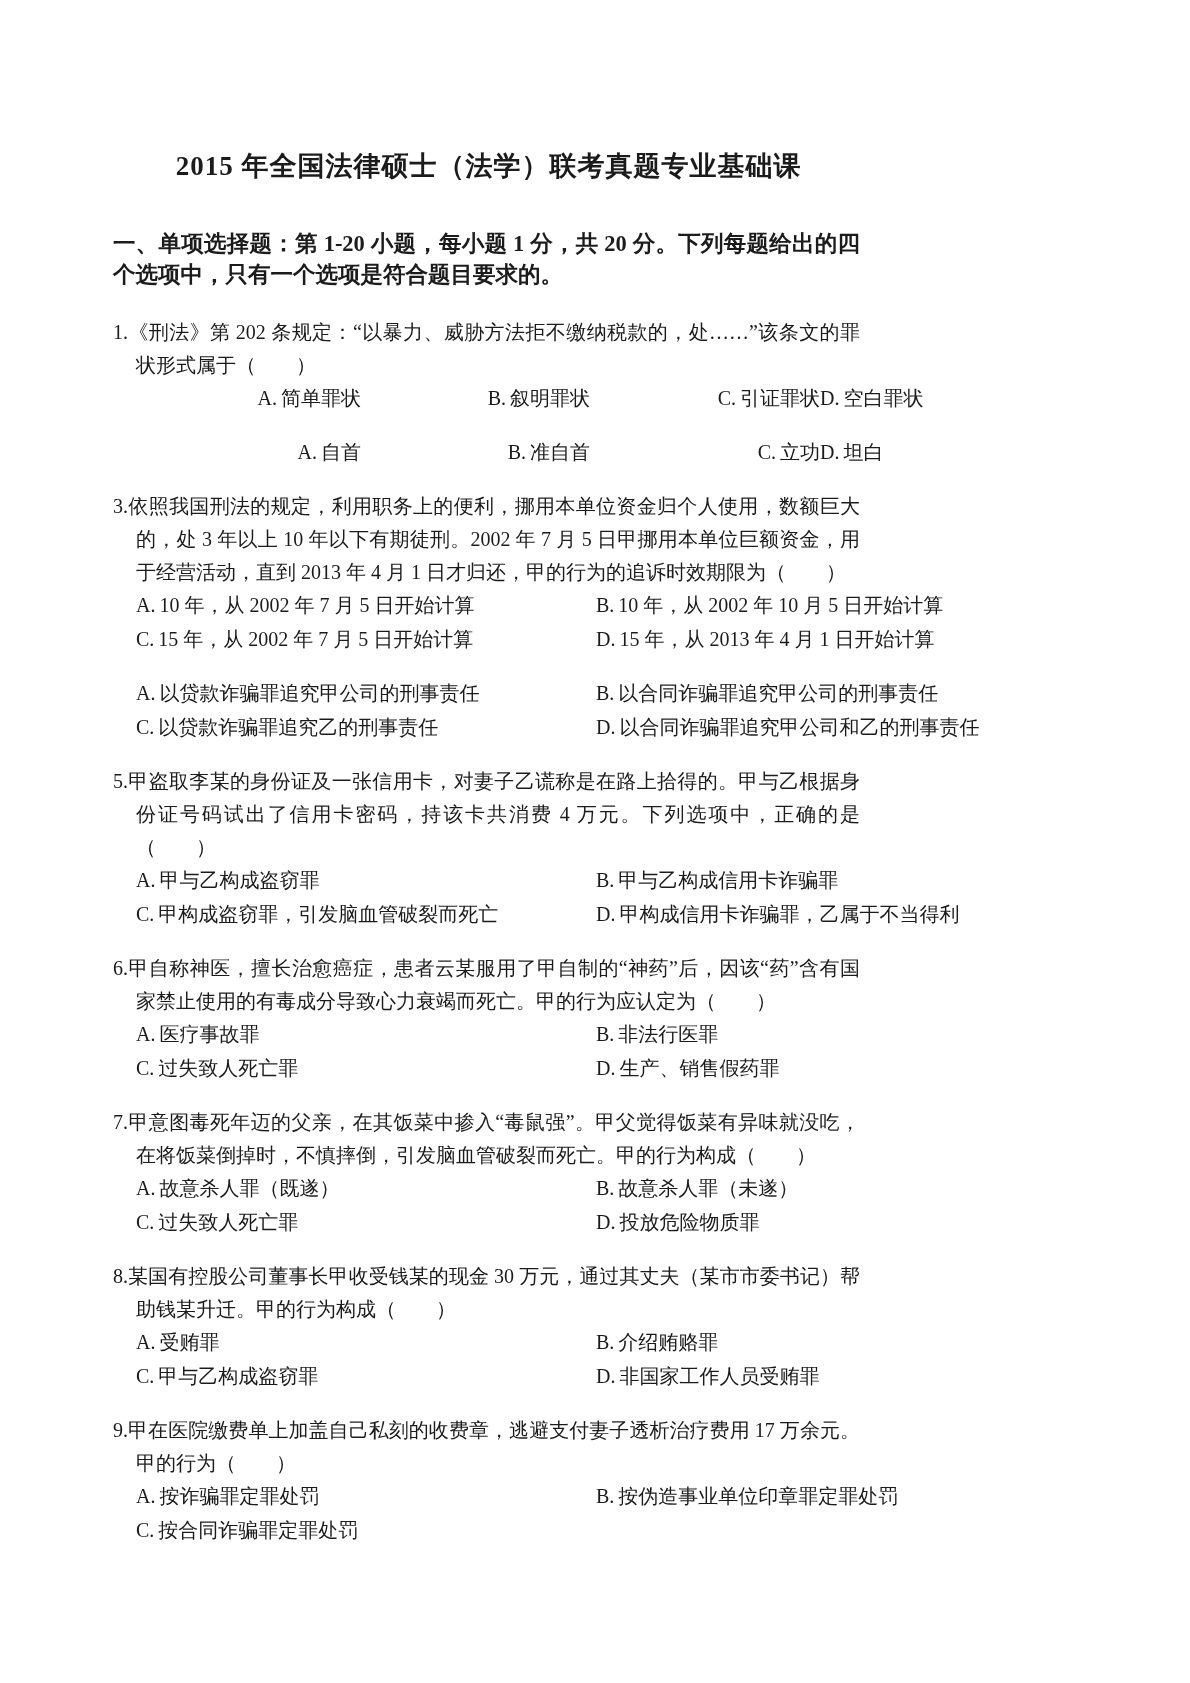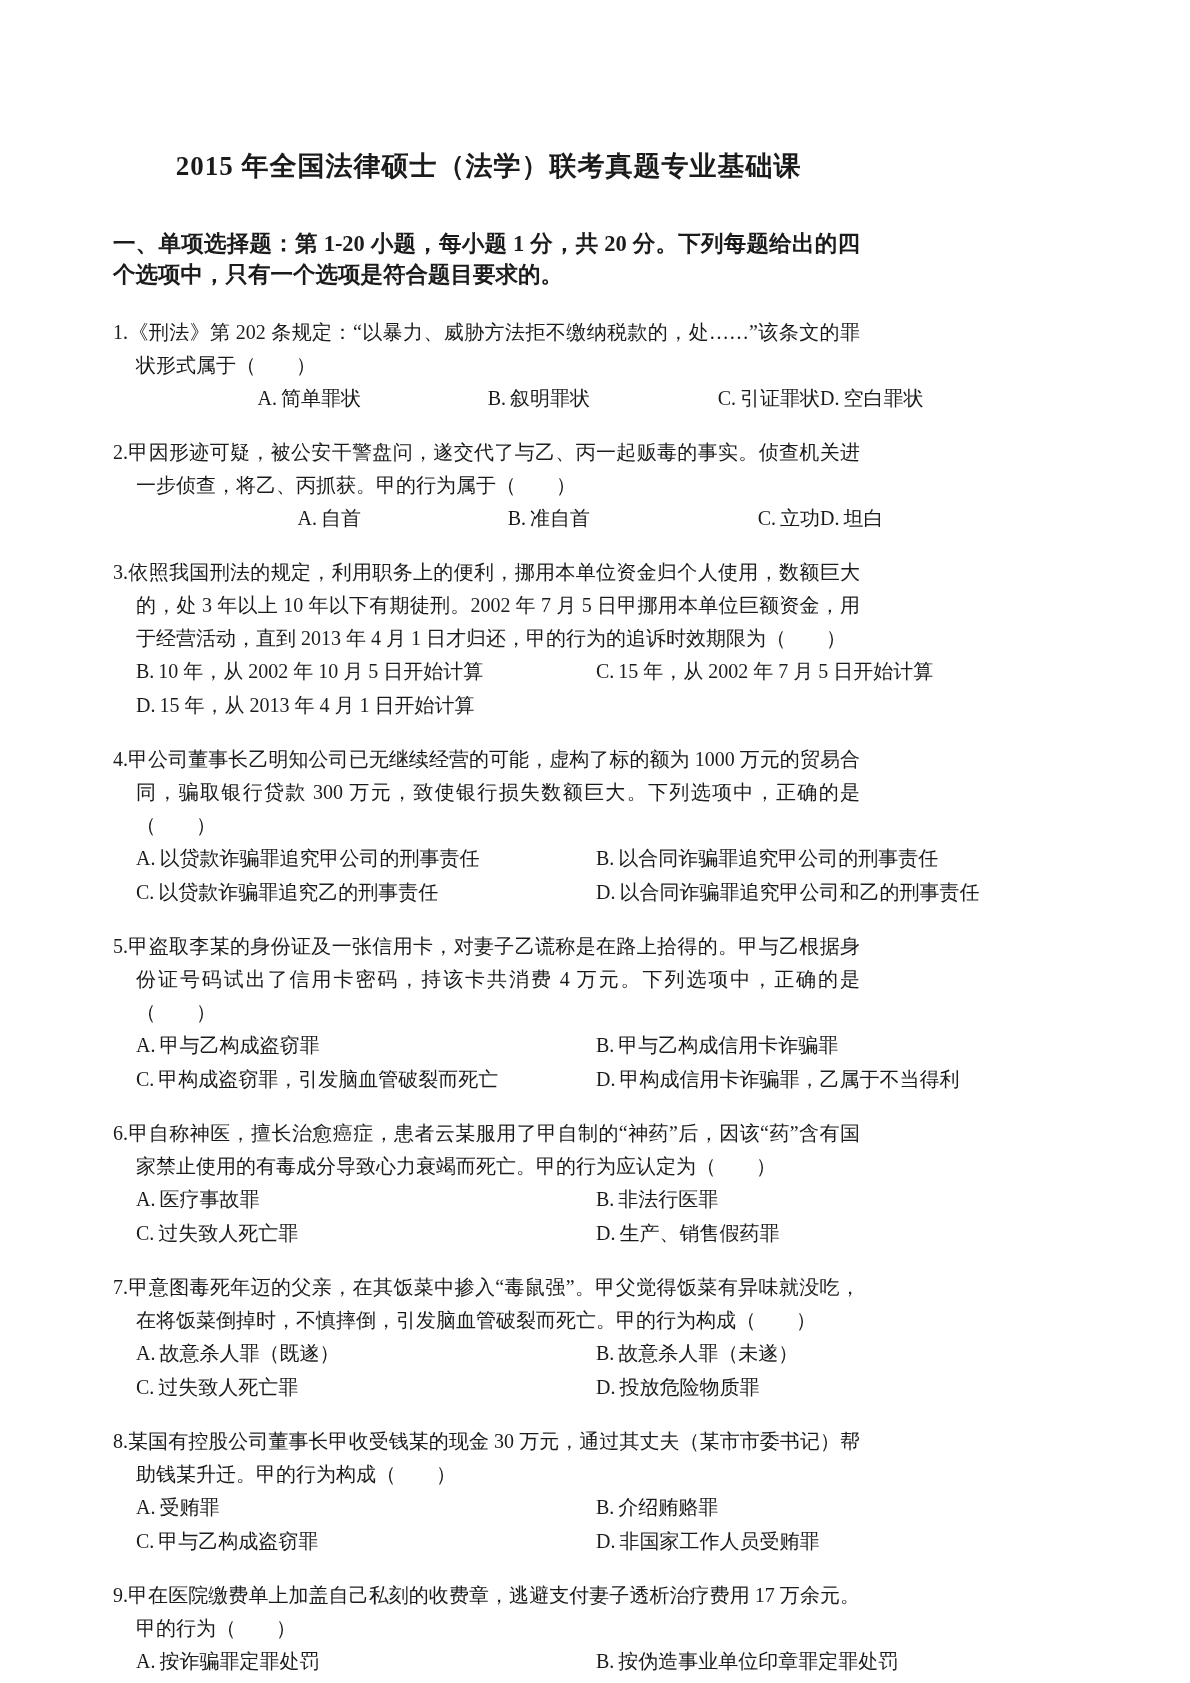--- a/index.html
+++ b/index.html
@@ -76,40 +76,39 @@
     <p class="q-stem">1.《刑法》第 202 条规定：“以暴力、威胁方法拒不缴纳税款的，处……”该条文的罪状形式属于（　　）</p>
     <div class="options cols-4">
           <div class="option"><span class="opt-label">A.</span><span class="opt-text">简单罪状</span></div>
           <div class="option"><span class="opt-label">B.</span><span class="opt-text">叙明罪状</span></div>
           <div class="option"><span class="opt-label">C.</span><span class="opt-text">引证罪状</span></div>
           <div class="option"><span class="opt-label">D.</span><span class="opt-text">空白罪状</span></div>
         </div>
   </div>
 
   <div class="question">
-    <p class="q-stem">2.甲因形迹可疑，被公安干警盘问，遂交代了与乙、丙一起贩毒的事实。侦查机关进一步侦查，将乙、丙抓获。甲的行为属于（　　）</p>
     <div class="options cols-4">
           <div class="option"><span class="opt-label">A.</span><span class="opt-text">自首</span></div>
           <div class="option"><span class="opt-label">B.</span><span class="opt-text">准自首</span></div>
           <div class="option"><span class="opt-label">C.</span><span class="opt-text">立功</span></div>
           <div class="option"><span class="opt-label">D.</span><span class="opt-text">坦白</span></div>
         </div>
   </div>
 
   <div class="question">
     <p class="q-stem">3.依照我国刑法的规定，利用职务上的便利，挪用本单位资金归个人使用，数额巨大的，处 3 年以上 10 年以下有期徒刑。2002 年 7 月 5 日甲挪用本单位巨额资金，用于经营活动，直到 2013 年 4 月 1 日才归还，甲的行为的追诉时效期限为（　　）</p>
     <div class="options cols-2">
+          <div class="option"><span class="opt-label">A.</span><span class="opt-text">10 年，从 2002 年 7 月 5 日开始计算</span></div>
           <div class="option"><span class="opt-label">B.</span><span class="opt-text">10 年，从 2002 年 10 月 5 日开始计算</span></div>
           <div class="option"><span class="opt-label">C.</span><span class="opt-text">15 年，从 2002 年 7 月 5 日开始计算</span></div>
           <div class="option"><span class="opt-label">D.</span><span class="opt-text">15 年，从 2013 年 4 月 1 日开始计算</span></div>
         </div>
   </div>
 
   <div class="question">
-    <p class="q-stem">4.甲公司董事长乙明知公司已无继续经营的可能，虚构了标的额为 1000 万元的贸易合同，骗取银行贷款 300 万元，致使银行损失数额巨大。下列选项中，正确的是（　　）</p>
     <div class="options cols-2">
           <div class="option"><span class="opt-label">A.</span><span class="opt-text">以贷款诈骗罪追究甲公司的刑事责任</span></div>
           <div class="option"><span class="opt-label">B.</span><span class="opt-text">以合同诈骗罪追究甲公司的刑事责任</span></div>
           <div class="option"><span class="opt-label">C.</span><span class="opt-text">以贷款诈骗罪追究乙的刑事责任</span></div>
           <div class="option"><span class="opt-label">D.</span><span class="opt-text">以合同诈骗罪追究甲公司和乙的刑事责任</span></div>
         </div>
   </div>
 
   <div class="question">
     <p class="q-stem">5.甲盗取李某的身份证及一张信用卡，对妻子乙谎称是在路上拾得的。甲与乙根据身份证号码试出了信用卡密码，持该卡共消费 4 万元。下列选项中，正确的是（　　）</p>

